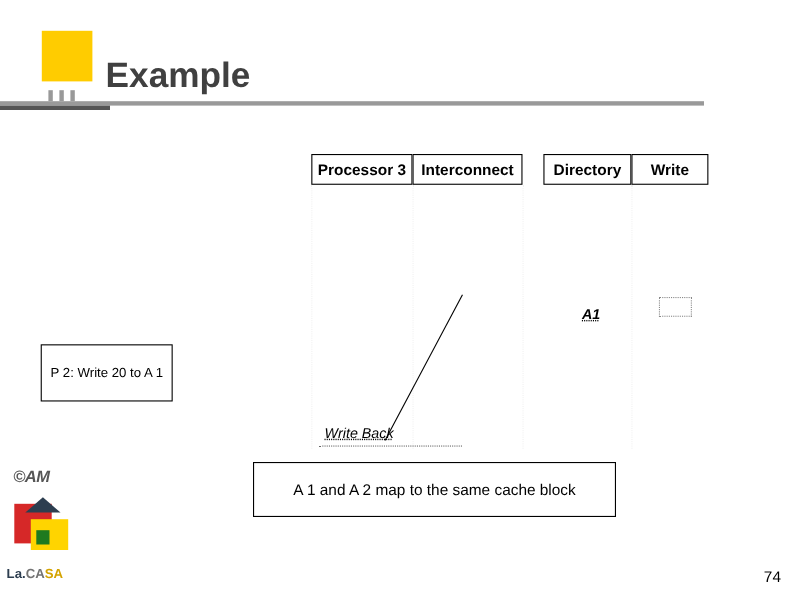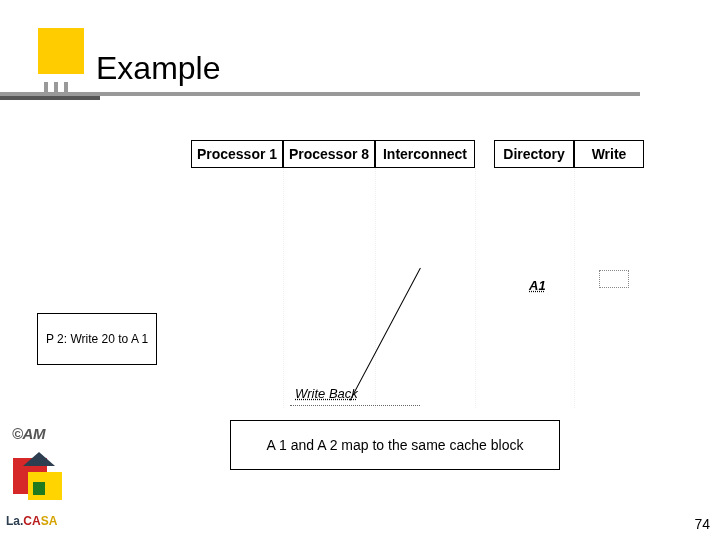--- a/index.html
+++ b/index.html
@@ -1,21 +1,21 @@
 <!DOCTYPE html>
 <html><head>
 <meta charset="utf-8">
 <style>
   * { box-sizing: border-box; margin: 0; padding: 0; }
   html, body { width: 720px; height: 540px; font-family: Arial, Helvetica, sans-serif; background: #fff; overflow: hidden; }
   .slide { position: relative; width: 720px; height: 540px; }
 
   
   .hdr-yellow { position: absolute; left: 38px; top: 28px; width: 46px; height: 46px; background: #ffcc00; }
-  .hdr-title { position: absolute; left: 96px; top: 50px; font-size: 32px; font-weight: normal; color: #000000; }
+  .hdr-title { position: absolute; left: 96px; top: 50px; font-size: 32px; font-weight: bold; color: #404040; }
   .hdr-rule-grey { position: absolute; left: 0; top: 92px; width: 640px; height: 4px; background: #999; }
   .hdr-rule-dark { position: absolute; left: 0; top: 96px; width: 100px; height: 4px; background: #555; }
   .hdr-tick { position: absolute; top: 82px; width: 4px; height: 10px; background: #999; }
   .hdr-tick.t1 { left: 44px; }
   .hdr-tick.t2 { left: 54px; }
   .hdr-tick.t3 { left: 64px; }
 
   
   .thead-cell { position: absolute; top: 140px; height: 28px; border: 1px solid #000; background: #fff; font-size: 14px; font-weight: bold; display: flex; align-items: center; justify-content: center; }
   .c-p1   { left: 191px; width: 92px; }
@@ -49,42 +49,41 @@
   .amline { position: absolute; left: 12px; top: 425px; font-size: 15px; font-weight: bold; font-style: italic; color: #555; letter-spacing: -0.5px; }
 
   
   .logo { position: absolute; left: 10px; top: 452px; width: 58px; }
   .logo .l-red { position: absolute; left: 3px; top: 6px; width: 34px; height: 36px; background: #d62828; }
   .logo .l-yel { position: absolute; left: 18px; top: 20px; width: 34px; height: 28px; background: #ffd400; }
   .logo .l-grn { position: absolute; left: 23px; top: 30px; width: 12px; height: 13px; background: #1f7a1f; }
   .logo .roof { position: absolute; left: 13px; top: 0px; width: 0; height: 0; border-left: 16px solid transparent; border-right: 16px solid transparent; border-bottom: 14px solid #2d3e50; }
   .logo-text { position: absolute; left: 6px; top: 514px; font-size: 12px; font-weight: bold; }
   .logo-text .la { color: #2d3e50; }
-  .logo-text .ca { color: #b91c1c; }
+  .logo-text .ca { color: #737373; }
   .logo-text .sa { color: #d4a300; }
 
   
   .pagenum { position: absolute; right: 10px; bottom: 8px; font-size: 14px; }
 
 </style>
 </head>
 <body>
 
 <div class="slide">
 
   <div class="hdr-yellow"></div>
   <div class="hdr-title">Example</div>
   <div class="hdr-tick t1"></div>
   <div class="hdr-tick t2"></div>
   <div class="hdr-tick t3"></div>
   <div class="hdr-rule-grey"></div>
   <div class="hdr-rule-dark"></div>
 
-  <div class="thead-cell c-p1">Processor 1</div>
-  <div class="thead-cell c-p2">Processor 8</div>
+  <div class="thead-cell c-p2">Processor 3</div>
   <div class="thead-cell c-dir">Directory</div>
   <div class="thead-cell c-int">Interconnect</div>
   <div class="thead-cell c-mem">Write</div>
 
   <div class="vline vl1"></div>
   <div class="vline vl2"></div>
   <div class="vline vl3"></div>
   <div class="vline vl4"></div>
 
   <div class="diag-line" style="left:350px; top:400px; width:150px; transform: rotate(-62deg); transform-origin: left center;"></div>

